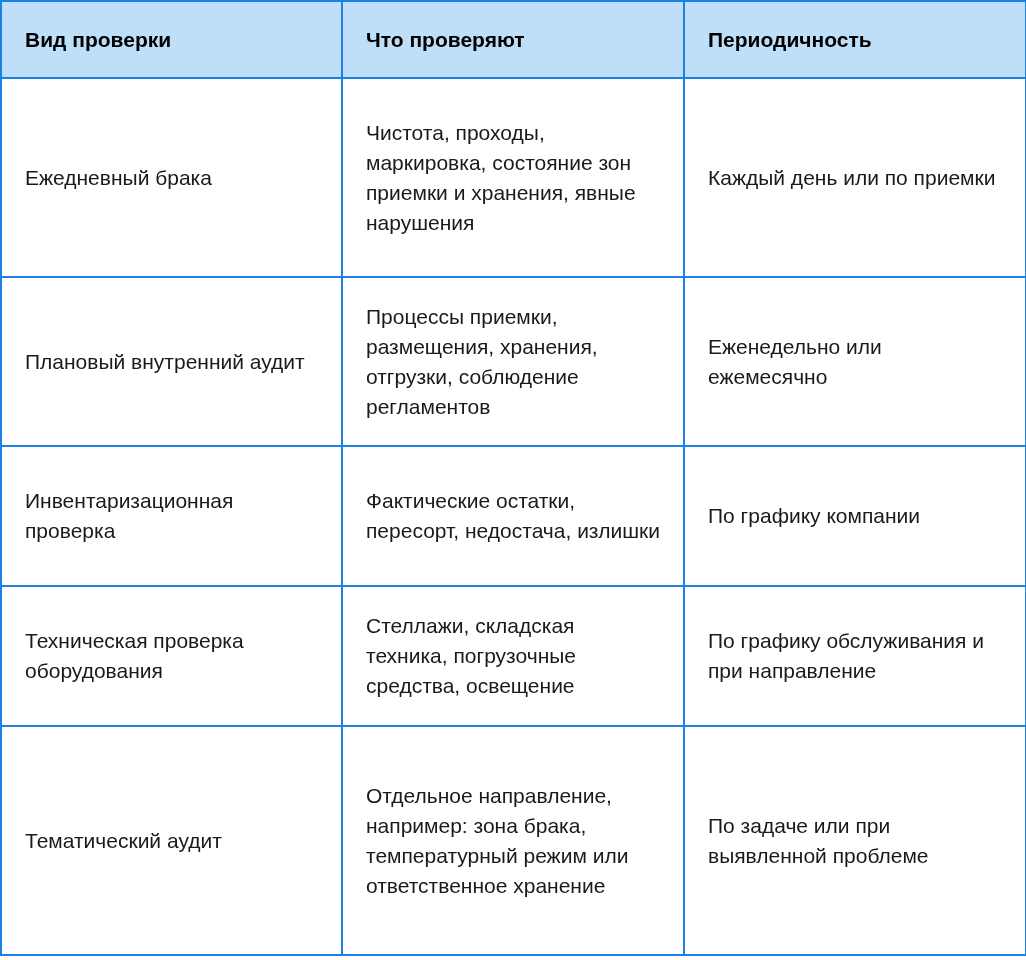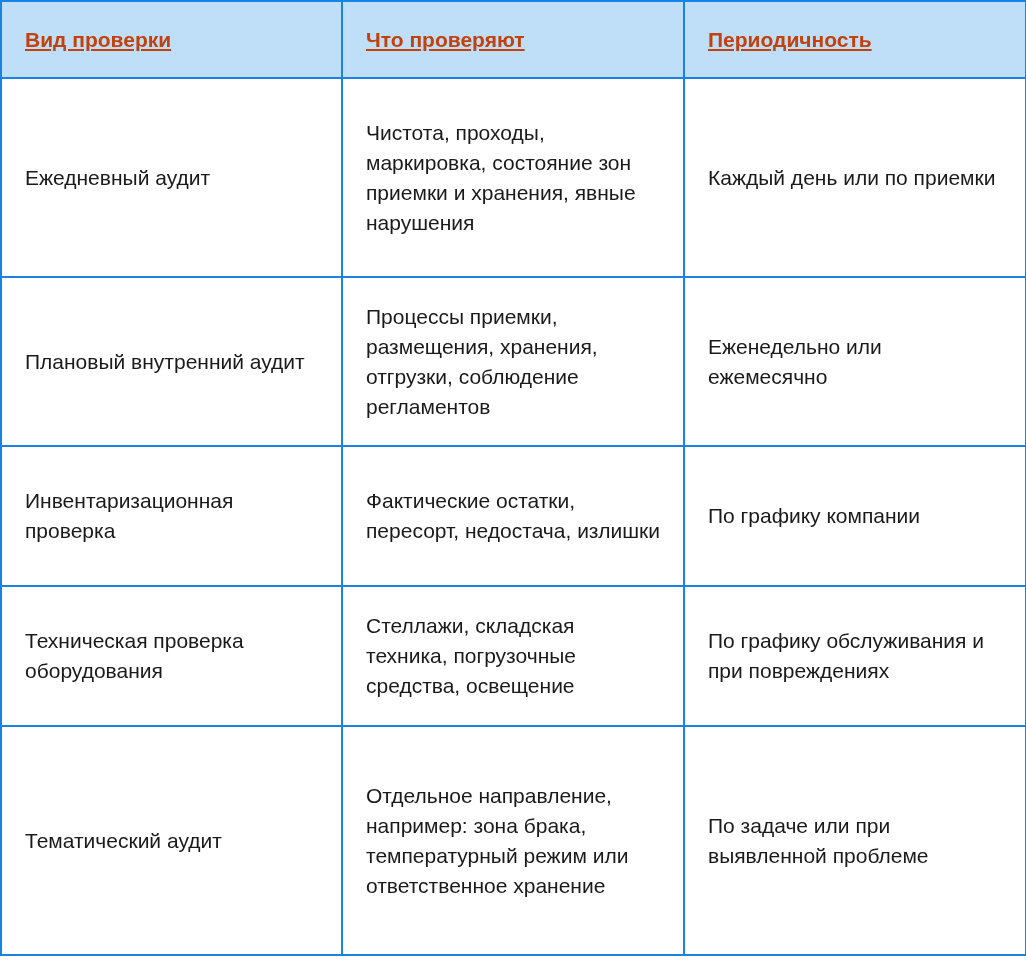--- a/index.html
+++ b/index.html
@@ -26,23 +26,22 @@
       vertical-align: middle;
       text-align: left;
       font-size: 21px;
       line-height: 30px;
       font-weight: normal;
       word-wrap: break-word;
     }
     table.grid thead th {
       background: #bfdef7;
       font-weight: bold;
-      color: #c2410c;
+      color: #000000;
       height: 75px;
-      text-decoration: underline;
     }
     col.c1 { width: 341px; }
     col.c2 { width: 342px; }
     col.c3 { width: 342px; }
     tr.r1 td { height: 197px; margin-top: 16px; }
     tr.r2 td { height: 167px; margin-top: 8px; }
     tr.r3 td { height: 138px; }
     tr.r4 td { height: 138px; }
     tr.r5 td { height: 227px; }
     td .cell-text { display: block; }
@@ -59,21 +58,21 @@
   <thead>
     <tr>
       <th>Вид проверки</th>
       <th>Что проверяют</th>
       <th>Периодичность</th>
     </tr>
   </thead>
   <tbody>
     <tr class="r1">
       <td>
-          <span class="cell-text">Ежедневный аудит</span>
+          <span class="cell-text">Ежедневный брака</span>
         </td>
       <td>
           <span class="cell-text">Чистота, проходы, маркировка, состояние зон приемки и хранения, явные нарушения</span>
         </td>
       <td>
           <span class="cell-text">Каждый день или по приемки</span>
         </td>
     </tr>
     <tr class="r2">
       <td>
@@ -98,21 +97,21 @@
         </td>
     </tr>
     <tr class="r4">
       <td>
           <span class="cell-text">Техническая проверка оборудования</span>
         </td>
       <td>
           <span class="cell-text">Стеллажи, складская техника, погрузочные средства, освещение</span>
         </td>
       <td>
-          <span class="cell-text">По графику обслуживания и при повреждениях</span>
+          <span class="cell-text">По графику обслуживания и при направление</span>
         </td>
     </tr>
     <tr class="r5">
       <td>
           <span class="cell-text">Тематический аудит</span>
         </td>
       <td>
           <span class="cell-text">Отдельное направление, например: зона брака, температурный режим или ответственное хранение</span>
         </td>
       <td>

